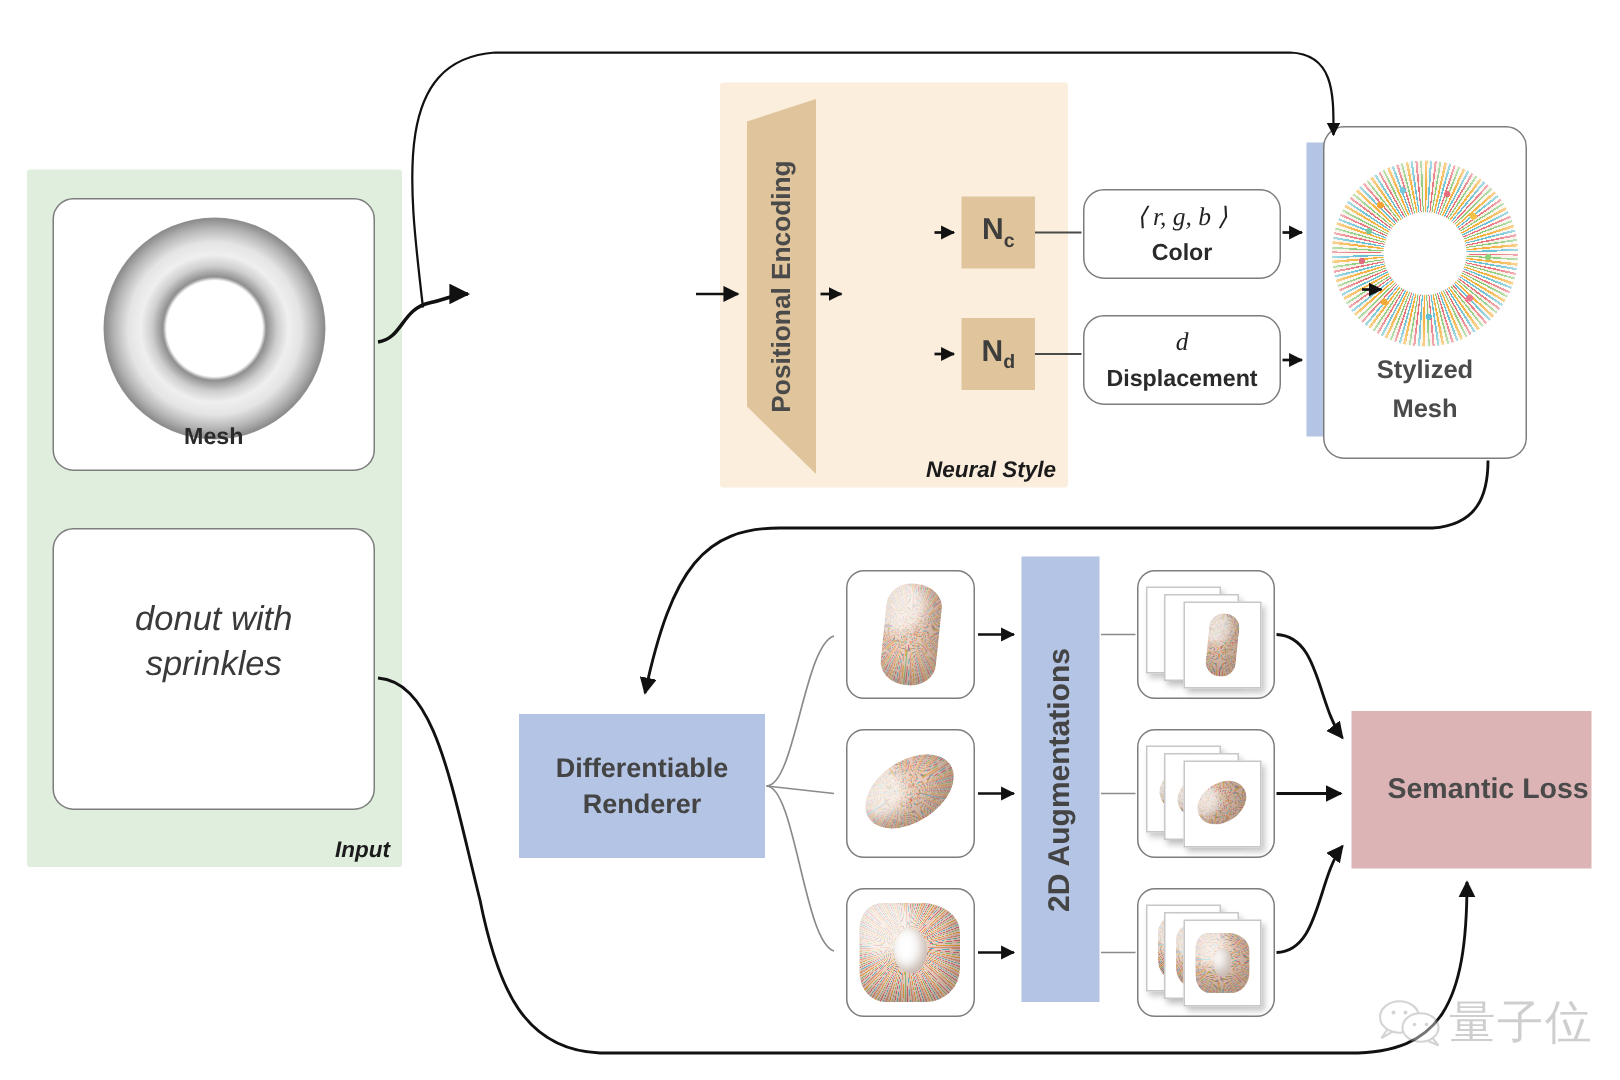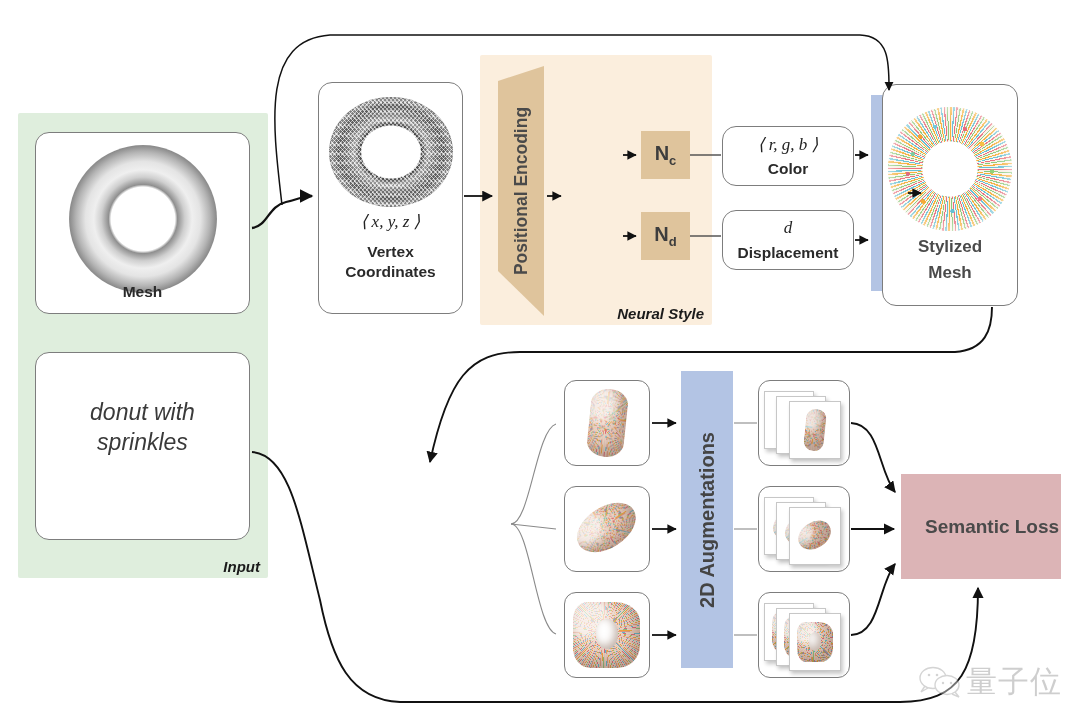--- a/index.html
+++ b/index.html
@@ -317,26 +317,20 @@
 
   <div class="abs card card-mesh">
     <div class="torus-grey"></div>
     <div class="card-label" style="bottom:12px;">Mesh</div>
   </div>
 
   <div class="abs card card-prompt">
     <div class="prompt-text">donut with sprinkles</div>
   </div>
 
-  <div class="abs card card-vertex">
-    <div class="torus-mesh"></div>
-    <div class="card-math" style="top:128px;">⟨ x, y, z ⟩</div>
-    <div class="card-label" style="top:160px;">Vertex</div>
-    <div class="card-label" style="top:180px;">Coordinates</div>
-  </div>
 
   <div class="abs posenc"></div>
   <div class="abs" style="left:498px; top:66px; width:46px; height:250px;">
     <div class="posenc-text">Positional Encoding</div>
   </div>
 
 
   <div class="abs nc-block">
     <div class="blk-text">
       <span>N</span><sub>c</sub>
@@ -364,20 +358,26 @@
   </div>
 
   <div class="abs card card-stylized">
     <div class="torus-sprinkle">
       <div class="sprinkle-shell"></div>
     </div>
     <div class="card-label" style="top:152px; font-size:17px; color:#4a4a4a;">Stylized</div>
     <div class="card-label" style="top:178px; font-size:17px; color:#4a4a4a;">Mesh</div>
   </div>
 
+  <div class="abs block-renderer">
+    <div class="t">
+      <span>Differentiable</span><br>
+      <span>Renderer</span>
+    </div>
+  </div>
 
   <div class="abs card card-render" style="left:564px; top:380px;">
     <div class="donut-view">
       <div class="blob blob-tall"></div>
     </div>
   </div>
   <div class="abs card card-render" style="left:564px; top:486px;">
     <div class="donut-view">
       <div class="blob blob-diag"></div>
     </div>

